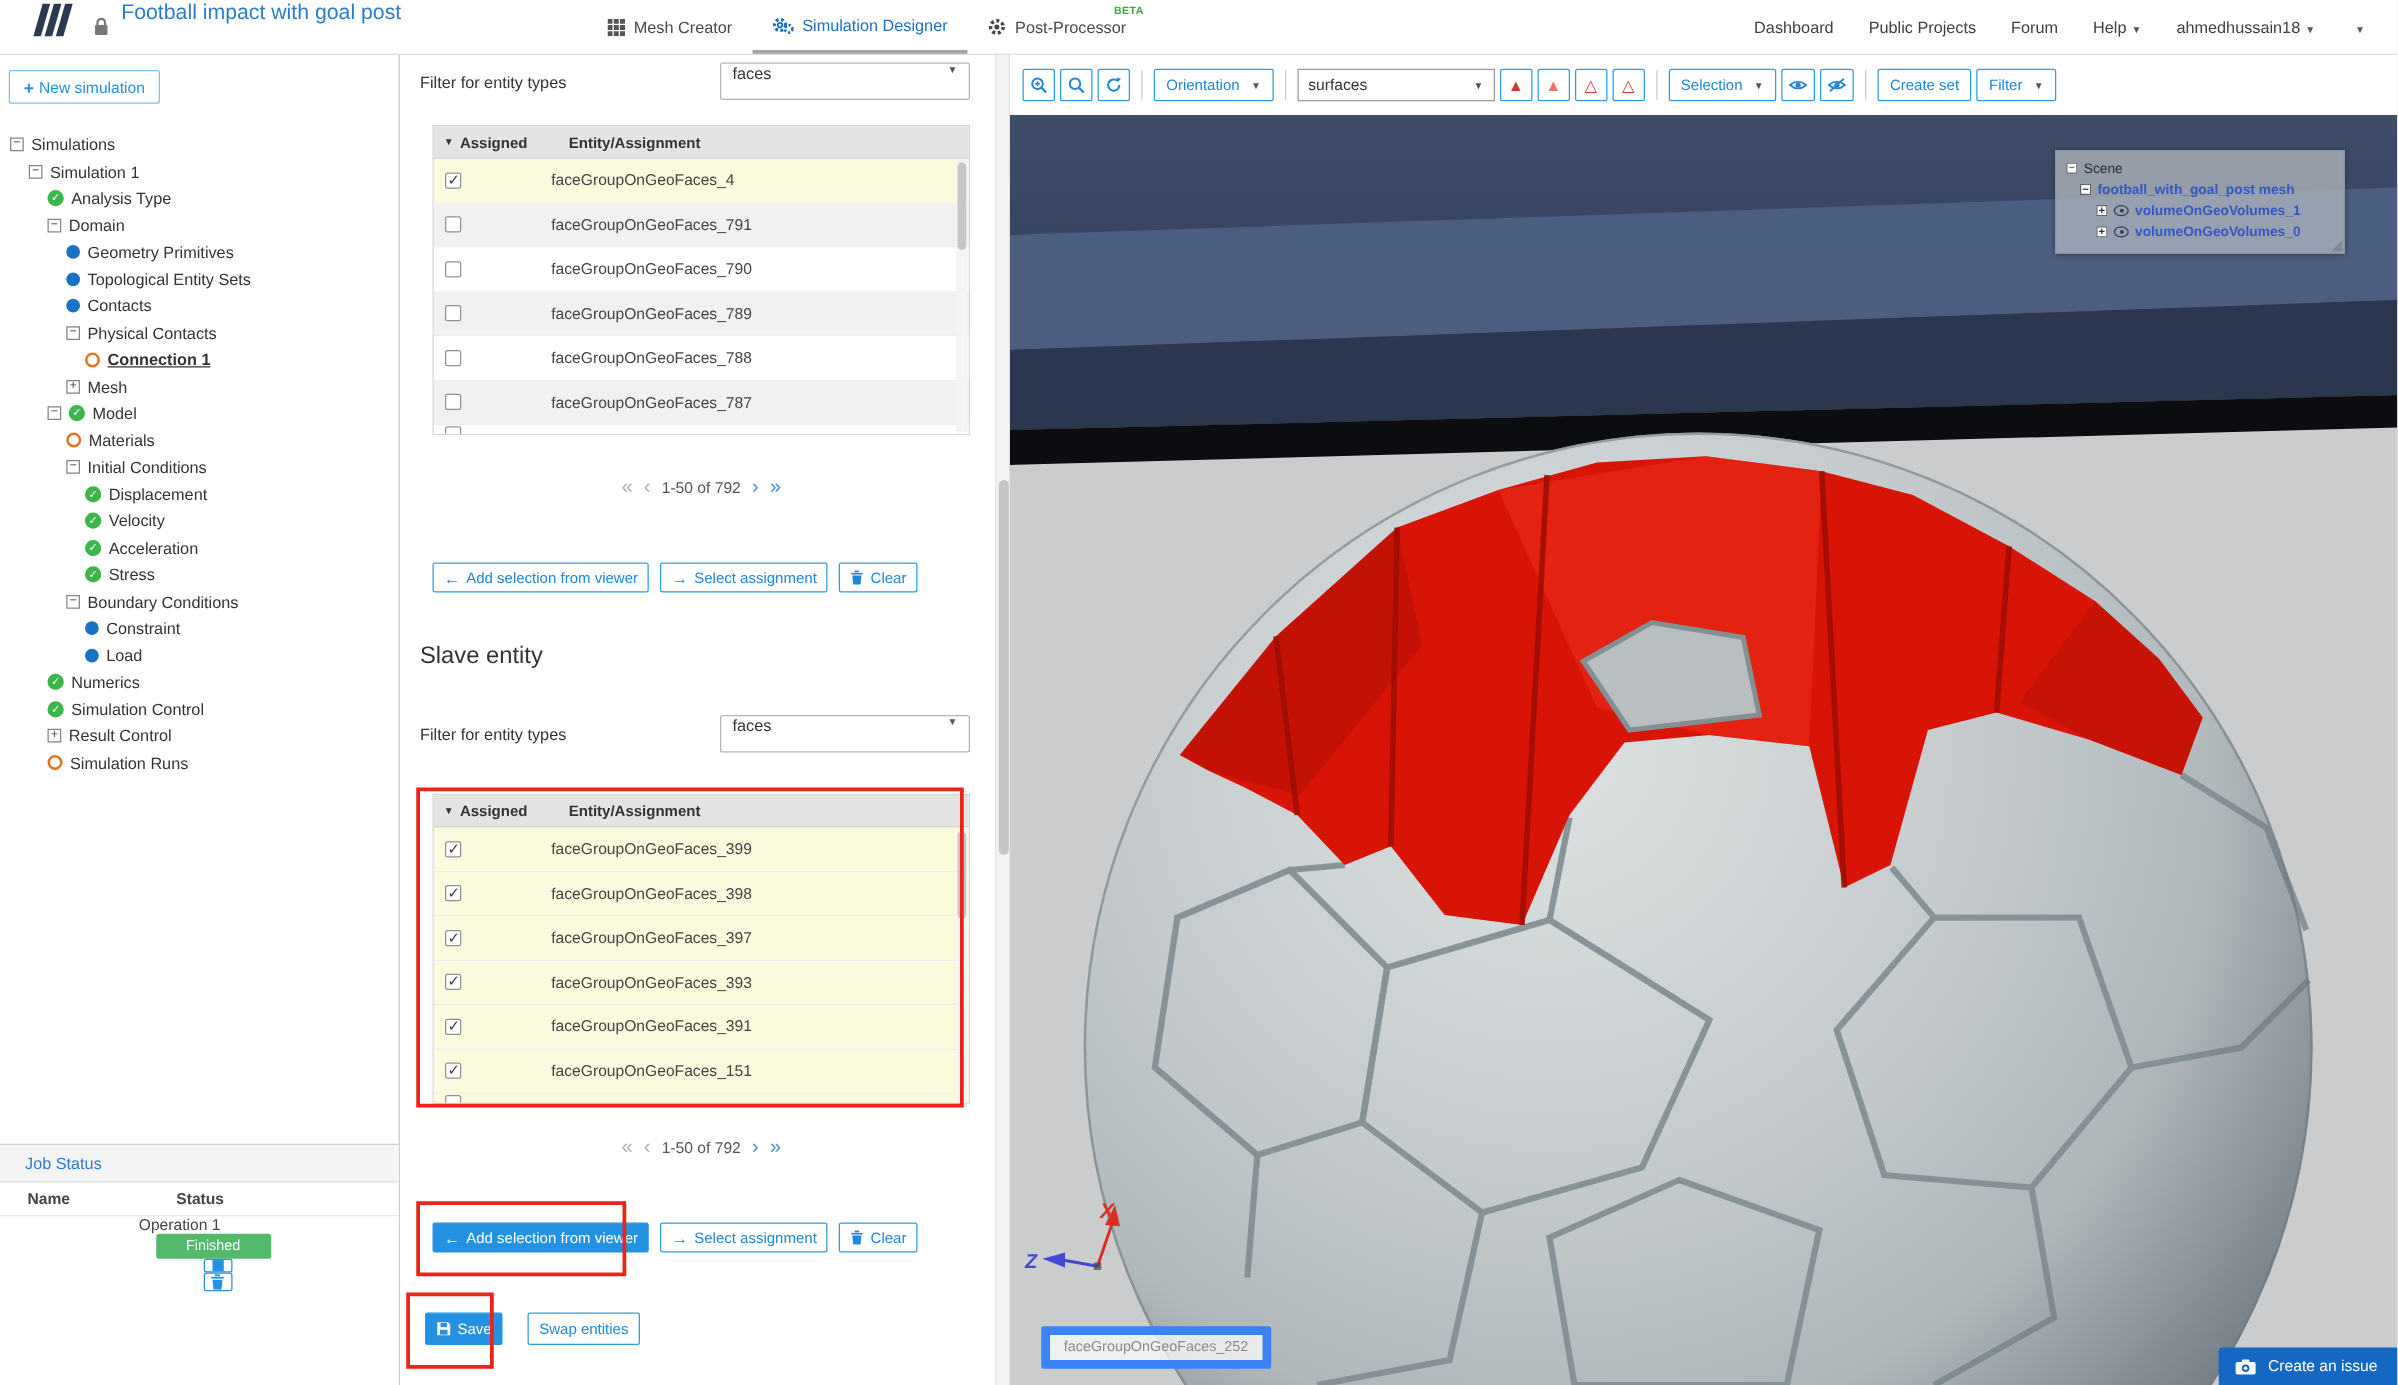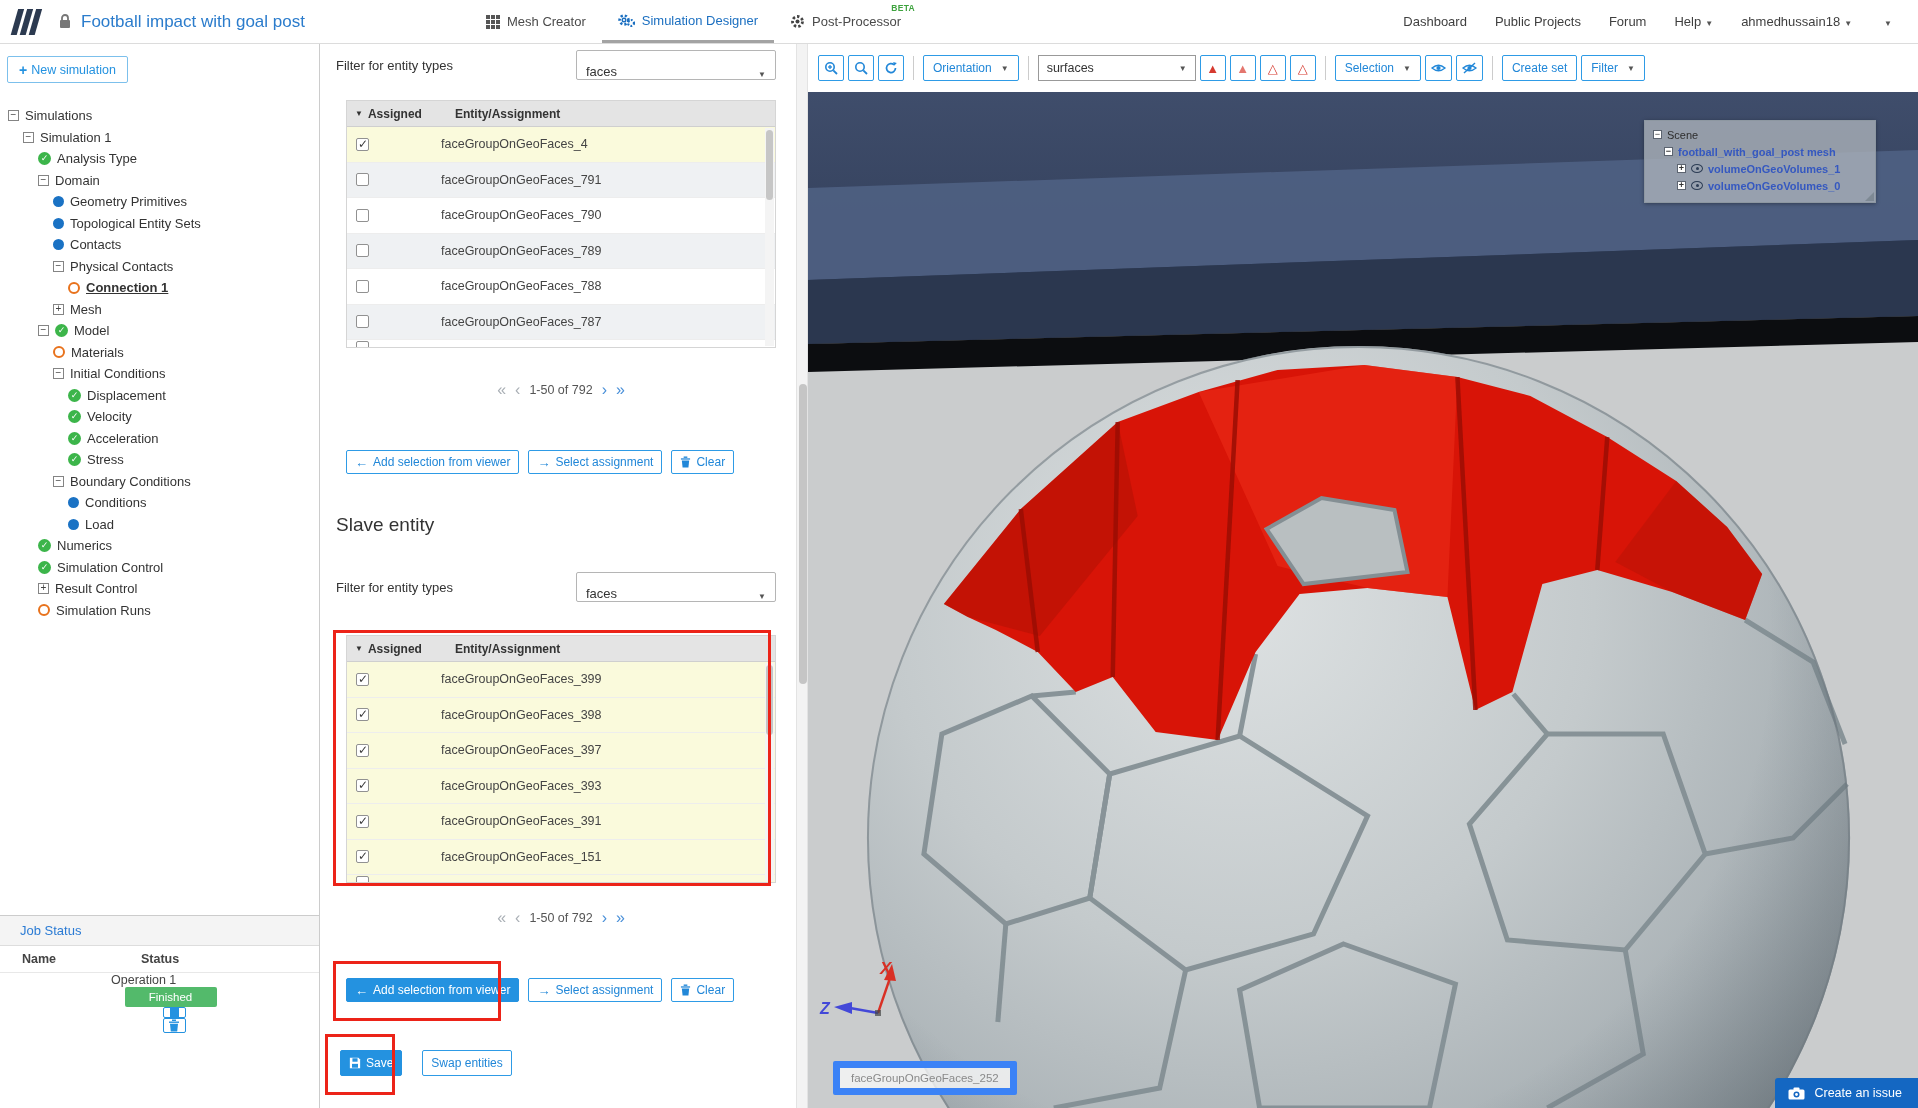--- a/index.html
+++ b/index.html
@@ -1,21 +1,21 @@
 <!DOCTYPE html>
 <html><head>
 <meta charset="utf-8">
 <style>
   * { box-sizing: border-box; margin: 0; padding: 0; }
   html,body { width:1918px; height:1108px; overflow:hidden; font-family:"Liberation Sans","DejaVu Sans",sans-serif; background:#fff; }
   body { position:relative; }
 
   
   .header { position:absolute; top:0; left:0; width:1918px; height:44px; background:#fff; border-bottom:1px solid #dcdcdc; display:flex; align-items:stretch; z-index:40; }
-  .brand { display:flex; align-items:center; width:470px; padding-left:10px; }
+  .brand { display:flex; width:470px; padding-left:26px; }
   .logo { width:36px; height:32px; margin-right:12px; }
   .lock { margin-right:9px; display:flex; align-items:center; }
   .ptitle { font-size:17px; color:#2b7ccc; font-weight:500; white-space:nowrap; }
   .tabs { display:flex; align-items:stretch; }
   .tab { display:flex; align-items:center; gap:7px; padding:0 16px; font-size:13px; color:#4a4a4a; cursor:pointer; position:relative; }
   .tab.active { color:#1b6fc0; border-bottom:3px solid #a3a3a3; }
   .beta { position:absolute; top:3px; right:2px; font-size:8.5px; font-weight:bold; color:#3fa33f; letter-spacing:.3px; }
   .hnav { margin-left:auto; display:flex; align-items:center; gap:28px; padding-right:26px; font-size:13px; color:#3f3f3f; }
   .hlink { cursor:pointer; white-space:nowrap; }
   .caret { font-size:8px; color:#555; margin-left:4px; }
@@ -44,21 +44,21 @@
   .badge { background:#53ba6b; color:#fff; font-size:11.5px; padding:4px 0; width:92px; text-align:center; border-radius:2px; }
   .jbtn { width:23px; height:23px; border:1px solid #2492e0; border-radius:2px; background:#fff; color:#2492e0; display:flex; align-items:center; justify-content:center; margin-left:7px; cursor:pointer; }
   .stopsq { width:9px; height:9px; background:#2492e0; display:block; }
 
   
   .mpanel { position:absolute; top:44px; left:320px; width:476px; bottom:0; background:#fff; }
   .mp-scroll { position:absolute; top:44px; left:796px; width:12px; bottom:0; background:#f3f3f3; border-left:1px solid #e3e3e3; border-right:1px solid #e3e3e3; }
   .mp-thumb { position:absolute; left:1.5px; width:8px; top:340px; height:300px; background:#c5c5c5; border-radius:4px; }
   .frow { position:absolute; left:16px; right:20px; height:30px; display:flex; align-items:center; justify-content:space-between; }
   .flabel { font-size:13px; color:#333; }
-  .fselect { width:200px; height:30px; border:1px solid #b5b5b5; border-radius:2px; background:#fff; display:flex; align-items:flex-end; justify-content:space-between; padding:0 9px; font-size:13px; color:#333; cursor:pointer; }
+  .fselect { width:200px; height:30px; border:1px solid #b5b5b5; border-radius:2px; background:#fff; display:flex; align-items:flex-start; justify-content:space-between; padding:0 9px; font-size:13px; color:#333; cursor:pointer; }
   .etable { position:absolute; left:26px; width:430px; height:248px; border:1px solid #d5d5d5; background:#fff; overflow:hidden; }
   .ethead { height:26px; background:#e4e4e4; border-bottom:1px solid #cfcfcf; display:flex; align-items:center; font-size:12px; font-weight:bold; color:#333; }
   .ethead .c1 { padding-left:8px; width:108px; display:flex; align-items:center; gap:5px; }
   .sorticon { font-size:8px; color:#333; }
   .trow { height:35.5px; display:flex; align-items:center; font-size:12.5px; color:#444; border-bottom:1px solid #ededed; background:#fff; }
   .trow.alt { background:#eff1f3; }
   .trow.chk { background:#fafadc; }
   .trow.sliver { height:14px; overflow:hidden; border-bottom:none; }
   .etable.slave .trow.sliver { background:#fafadc; }
   .cbcell { width:94px; padding-left:9px; display:flex; align-items:center; }
@@ -240,21 +240,21 @@
       <div class="trw" style="padding-left: 68px;">
         <span class="tico check"></span>
         <span class="tlabel">Stress</span>
       </div>
       <div class="trw" style="padding-left: 53px;">
         <span class="tico collapse"></span>
         <span class="tlabel">Boundary Conditions</span>
       </div>
       <div class="trw" style="padding-left: 68px;">
         <span class="tico dot"></span>
-        <span class="tlabel">Conditions</span>
+        <span class="tlabel">Constraint</span>
       </div>
       <div class="trw" style="padding-left: 68px;">
         <span class="tico dot"></span>
         <span class="tlabel">Load</span>
       </div>
       <div class="trw" style="padding-left: 38px;">
         <span class="tico check"></span>
         <span class="tlabel">Numerics</span>
       </div>
       <div class="trw" style="padding-left: 38px;">

